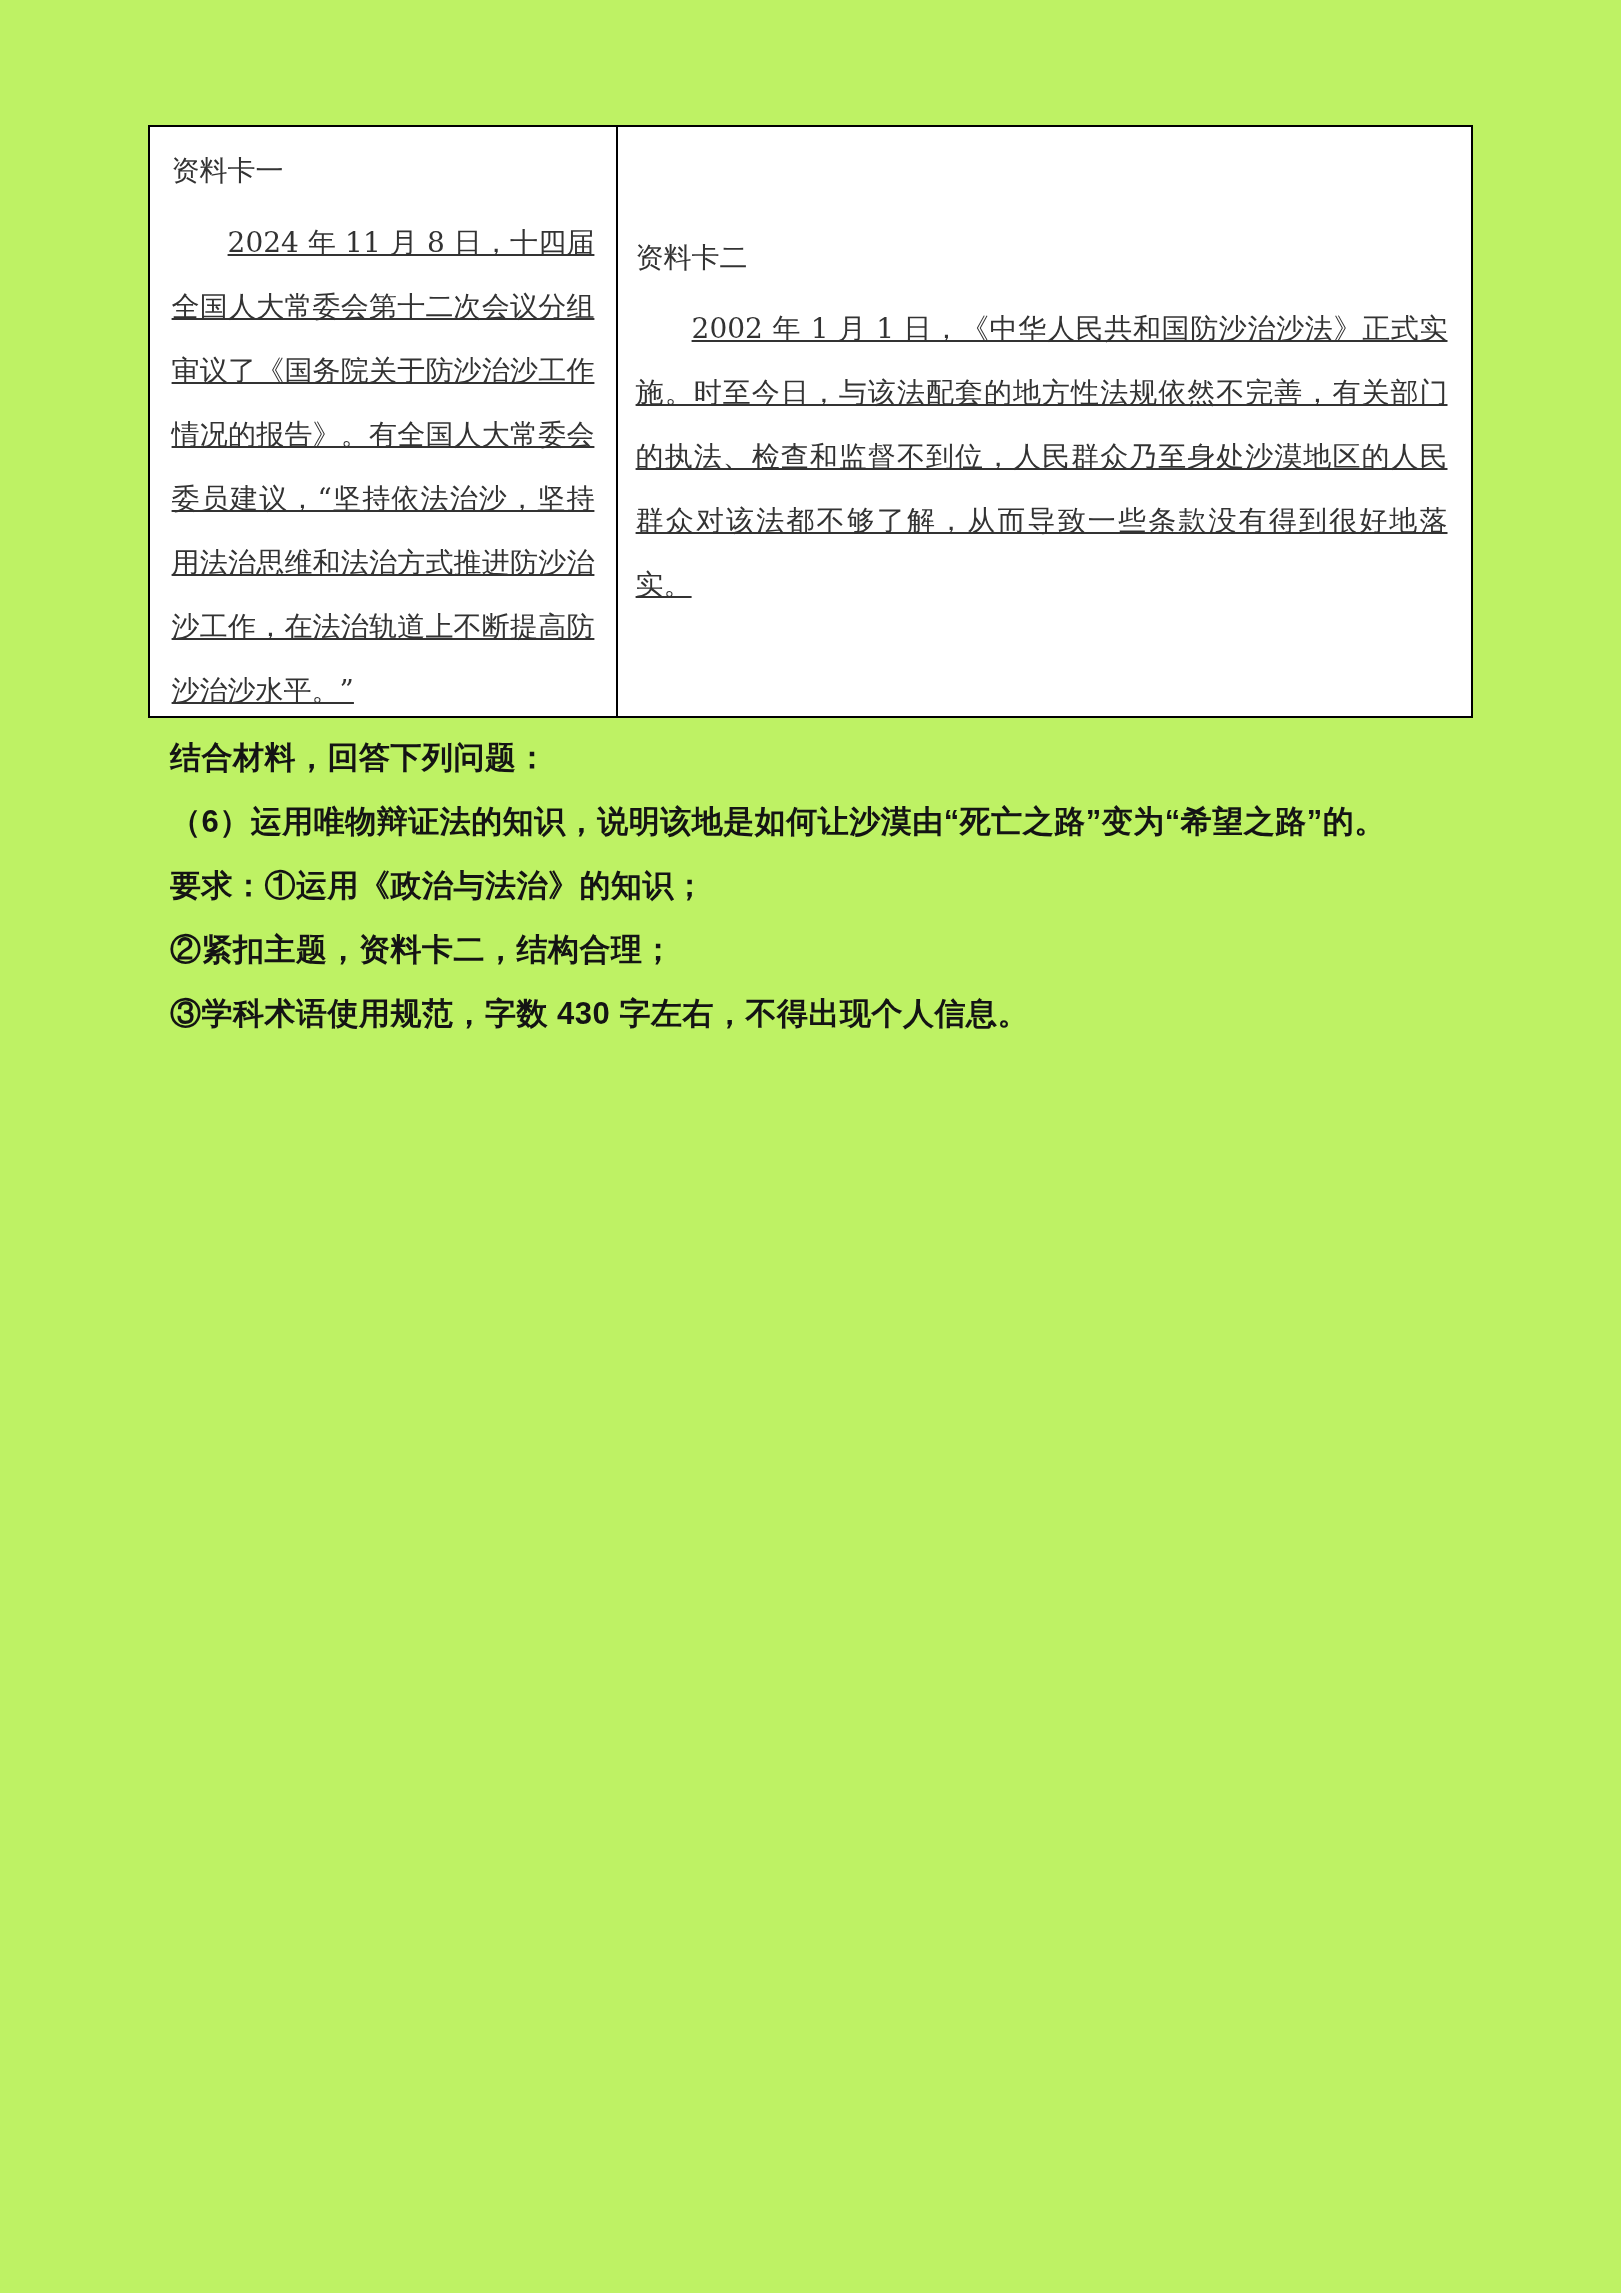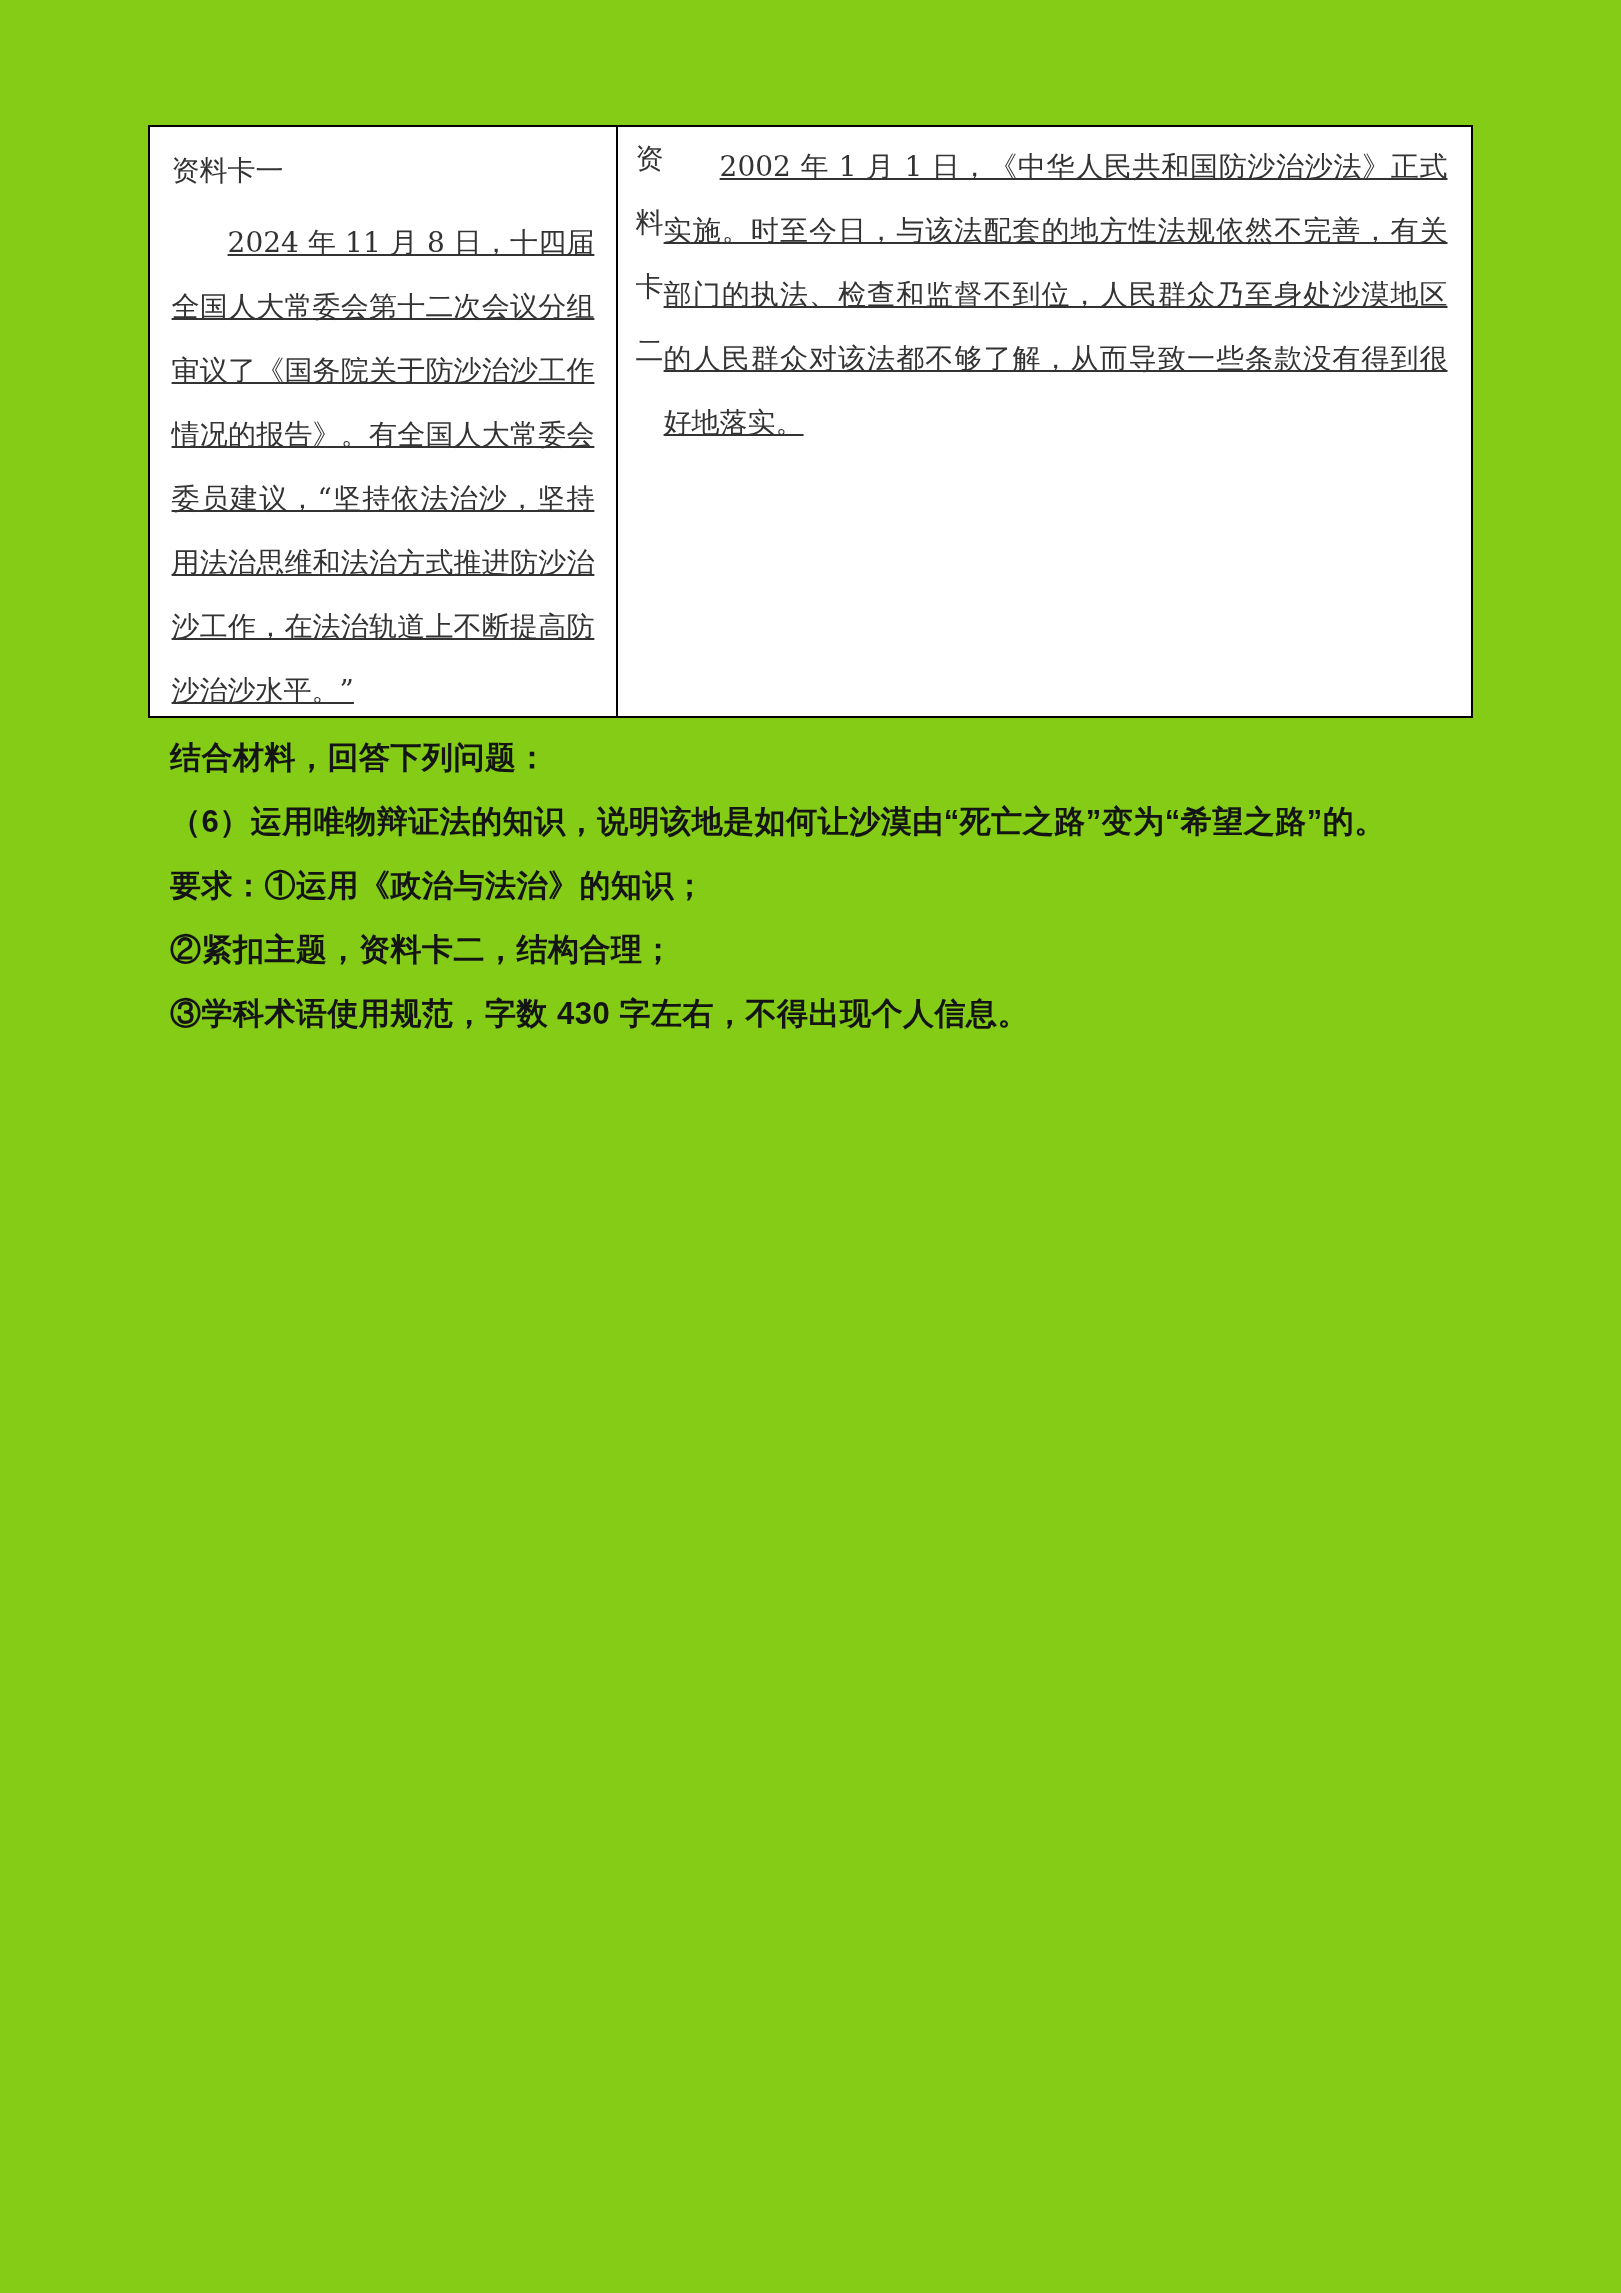--- a/index.html
+++ b/index.html
@@ -11,21 +11,21 @@
     width: 1621px;
     height: 2294px;
     position: relative;
     font-family: "Liberation Sans", sans-serif;
     color: #141414;
     overflow: hidden;
   }
   .page {
     position: absolute;
     inset: 0;
-    background: #84cc16;
+    background: #bef264;
   }
 
   
   .material-table {
     position: absolute;
     left: 148px;
     top: 125px;
     width: 1325px;
     height: 593px;
     border: 2.9px solid #000000;
@@ -43,21 +43,21 @@
   }
   .cell-left {
     width: 468px;
     border-right: 2px solid #000000;
     padding: 11.8px 21.6px 0 21.6px;
   }
   .cell-right {
     flex: 1;
     padding: 0 23.5px 0 17.6px;
     display: flex;
-    flex-direction: row;
+    flex-direction: column;
     justify-content: center;
   }
   .card-title {
     text-align: left;
   }
   .card-paragraph {
     text-indent: 2em;
     margin-top: 7.8px;
     text-decoration: underline;
   }

